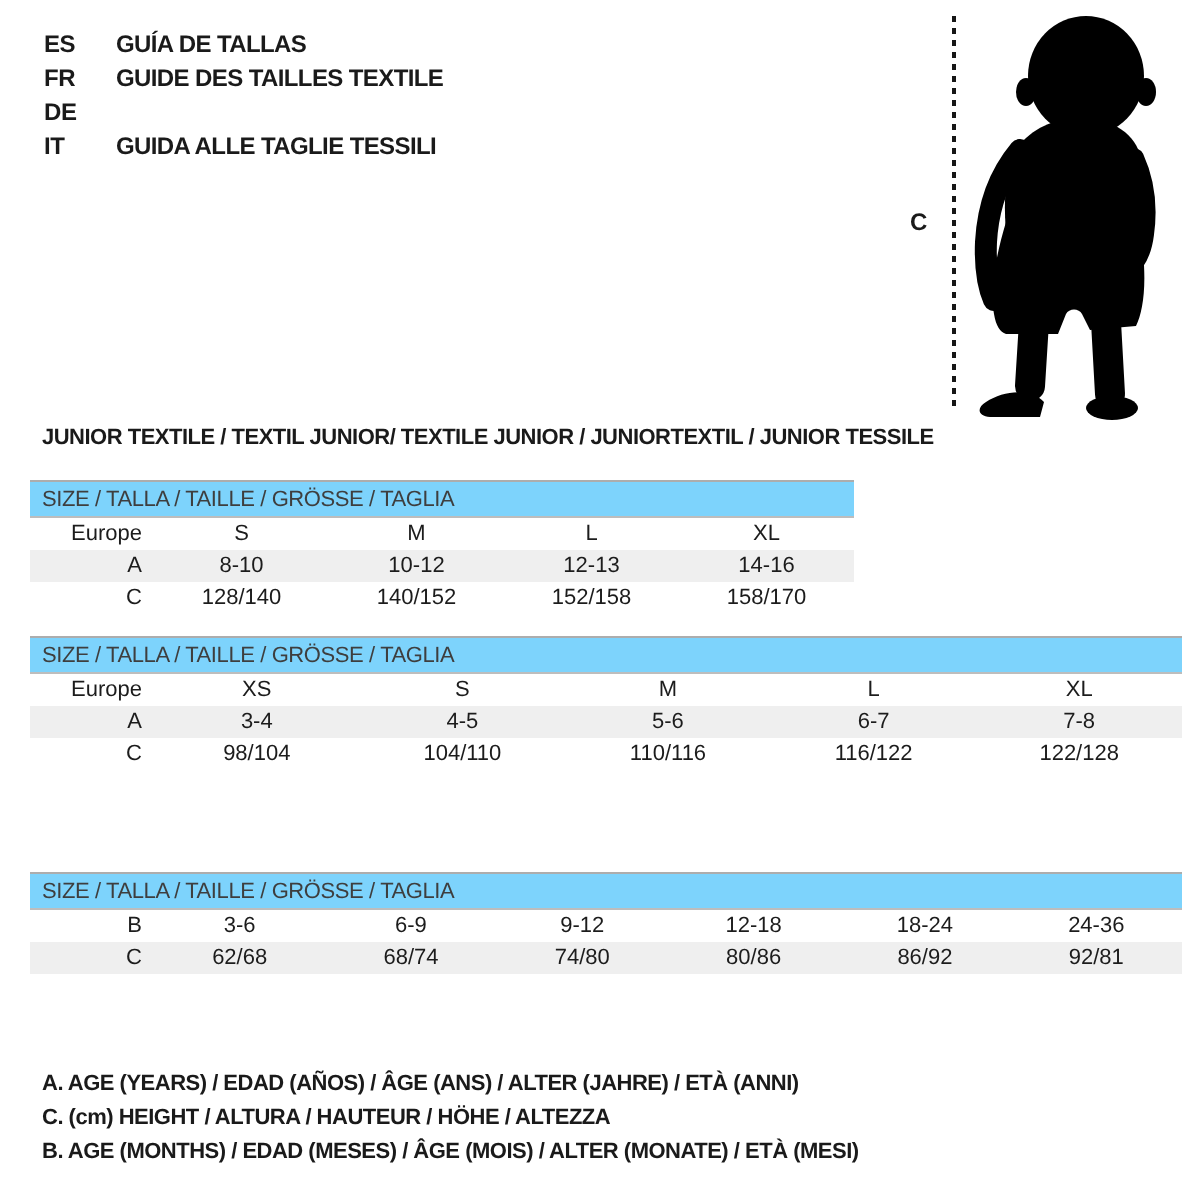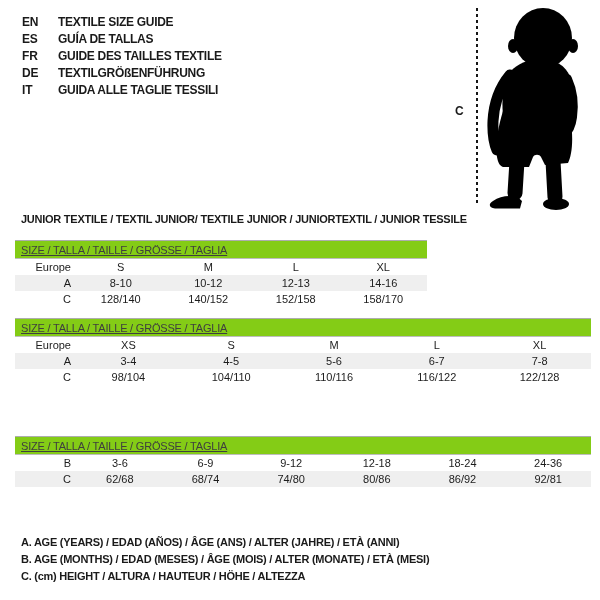--- a/index.html
+++ b/index.html
@@ -38,52 +38,46 @@
   }
   #table3 .table-title { margin-bottom:12px; }
   .subscript { font-size:8px; vertical-align:sub; }
   table.size-table {
     width:100%; border-collapse:collapse; table-layout:fixed;
     font-size:11px; color:#1c1c1c;
   }
   .size-table td { height:16px; padding:0 6px; text-align:center; line-height:16px; overflow:hidden; }
   .size-table td.row-label { text-align:right; }
   .size-table tr.bar td {
-    background:#84cc16; color:#3e3e3e; text-align:left; height:17px;
+    background:#7dd3fc; color:#3e3e3e; text-align:left; height:17px;
     border-top:1px solid #adadad; border-bottom:1px solid #bdbdbd;
     letter-spacing:-0.2px;
-    text-decoration:underline;
   }
   .size-table tr.shaded td { background:#efefef; }
 
   
   .legend { position:absolute; left:21px; top:534px; }
   .legend-line { font-size:11px; font-weight:bold; letter-spacing:-0.25px; line-height:17px; white-space:nowrap; }
 </style>
 </head>
 <body>
 
 <div id="canvas">
 
   <div class="lang-block">
     <div class="lang-row">
-      <span class="lang-code">EN</span>
-      <span class="lang-title">TEXTILE SIZE GUIDE</span>
-    </div>
-    <div class="lang-row">
       <span class="lang-code">ES</span>
       <span class="lang-title">GUÍA DE TALLAS</span>
     </div>
     <div class="lang-row">
       <span class="lang-code">FR</span>
       <span class="lang-title">GUIDE DES TAILLES TEXTILE</span>
     </div>
     <div class="lang-row">
       <span class="lang-code">DE</span>
-      <span class="lang-title">TEXTILGRÖßENFÜHRUNG</span>
     </div>
     <div class="lang-row">
       <span class="lang-code">IT</span>
       <span class="lang-title">GUIDA ALLE TAGLIE TESSILI</span>
     </div>
   </div>
 
   <div class="figure">
     <div class="dash-line"></div>
     <span class="height-label">C</span>
@@ -225,17 +219,17 @@
         <td>80/86</td>
         <td>86/92</td>
         <td>92/81</td>
       </tr>
     </tbody>
       </table>
   </div>
 
   <div class="legend">
     <div class="legend-line">A. AGE (YEARS) / EDAD (AÑOS) / ÂGE (ANS) / ALTER (JAHRE) / ETÀ (ANNI)</div>
+    <div class="legend-line">C. (cm) HEIGHT / ALTURA / HAUTEUR / HÖHE / ALTEZZA</div>
     <div class="legend-line">B. AGE (MONTHS) / EDAD (MESES) / ÂGE (MOIS) / ALTER (MONATE) / ETÀ (MESI)</div>
-    <div class="legend-line">C. (cm) HEIGHT / ALTURA / HAUTEUR / HÖHE / ALTEZZA</div>
   </div>
 
 </div>
 
 </body></html>

